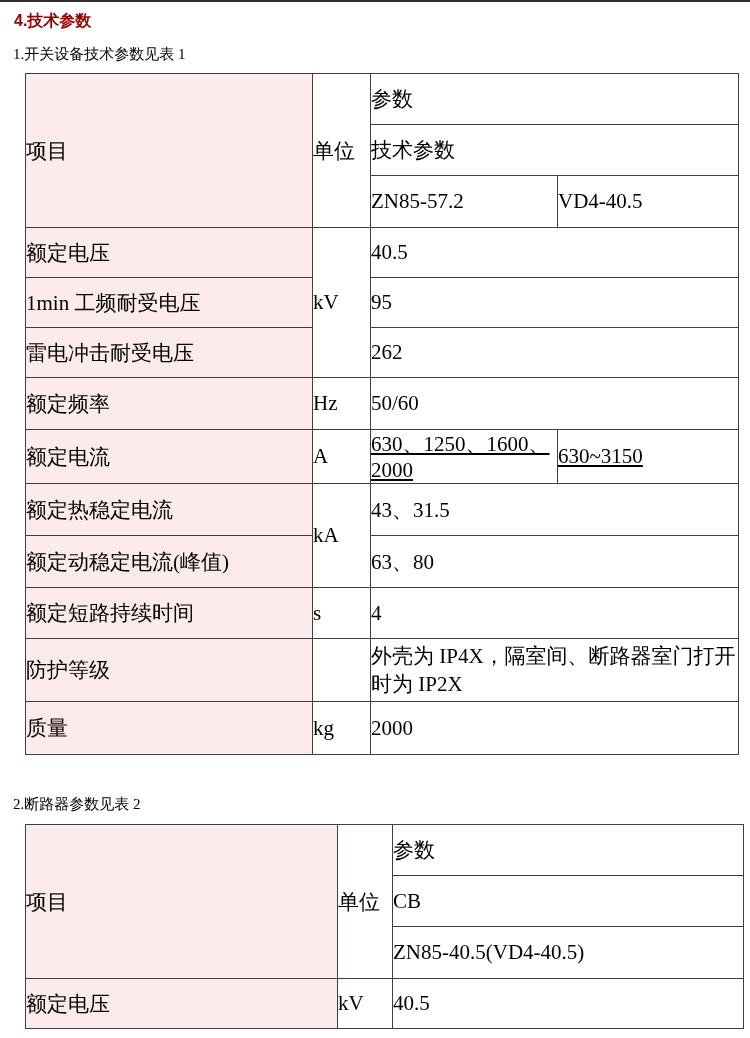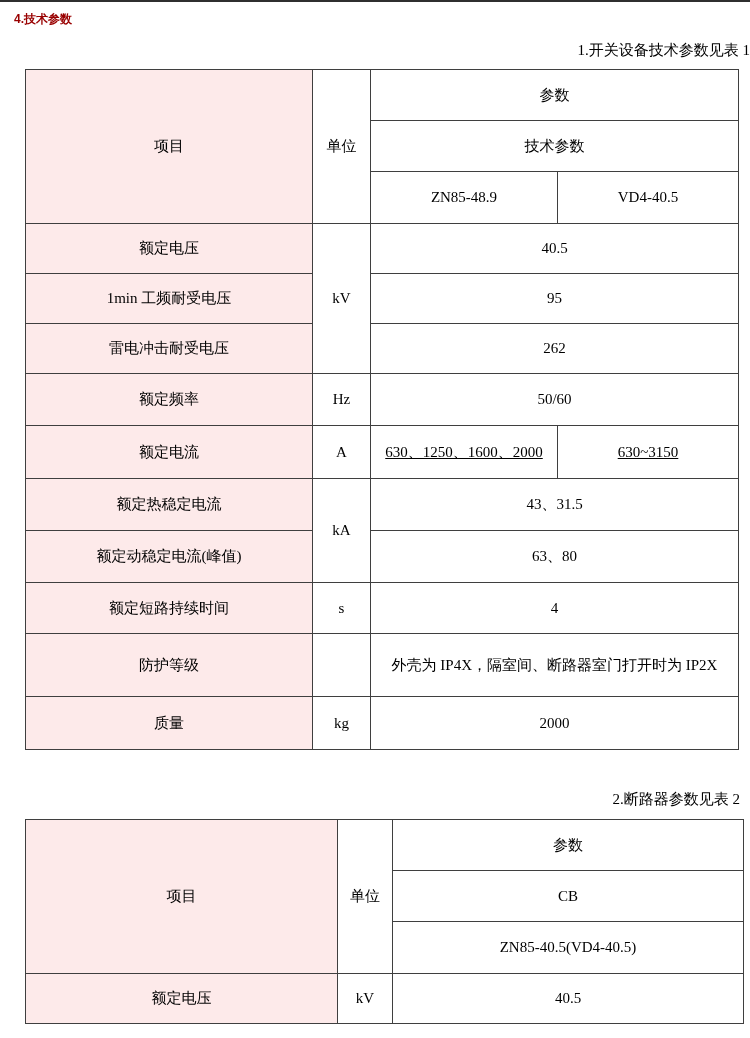--- a/index.html
+++ b/index.html
@@ -13,42 +13,41 @@
     color: #000000;
   }
   .top-rule {
     height: 0;
     border-top: 2px solid var(--top-rule, #2f2f2f);
   }
   .heading {
     margin: 9px 0 0 14px;
     font-family: "Liberation Sans", "DejaVu Sans", sans-serif;
     font-weight: bold;
-    font-size: 12px;
+    font-size: 16px;
     color: var(--heading-red, #990000);
   }
   .note {
     margin: 14px 0 10px 13px;
     font-size: 15px;
     line-height: 17px;
-    text-align: right;
   }
   .note2 {
     margin: 41px 10px 11px 13px;
   }
   table.t {
     border-collapse: collapse;
     margin-left: 25px;
     table-layout: fixed;
   }
   table.t td {
     border: 1px solid var(--table-border, #3f3f3f);
-    text-align: center;
+    text-align: left;
     vertical-align: middle;
-    font-size: 15px;
+    font-size: 21px;
     padding: 0;
     overflow: hidden;
   }
   td.pink {
     background: var(--label-pink, #fdeaea);
   }
   td.small {
     font-size: 13px;
     text-decoration: underline;
   }
@@ -76,21 +75,21 @@
   <tbody>
     <tr style="height:51px">
       <td rowspan="3" class="pink">项目</td>
       <td rowspan="3">单位</td>
       <td colspan="2">参数</td>
     </tr>
     <tr style="height:51px">
       <td colspan="2">技术参数</td>
     </tr>
     <tr style="height:52px">
-      <td>ZN85-48.9</td>
+      <td>ZN85-57.2</td>
       <td>VD4-40.5</td>
     </tr>
 
     <tr style="height:50px">
       <td class="pink">额定电压</td>
       <td rowspan="3">kV</td>
       <td colspan="2">40.5</td>
     </tr>
     <tr style="height:50px">
       <td class="pink">1min 工频耐受电压</td>

